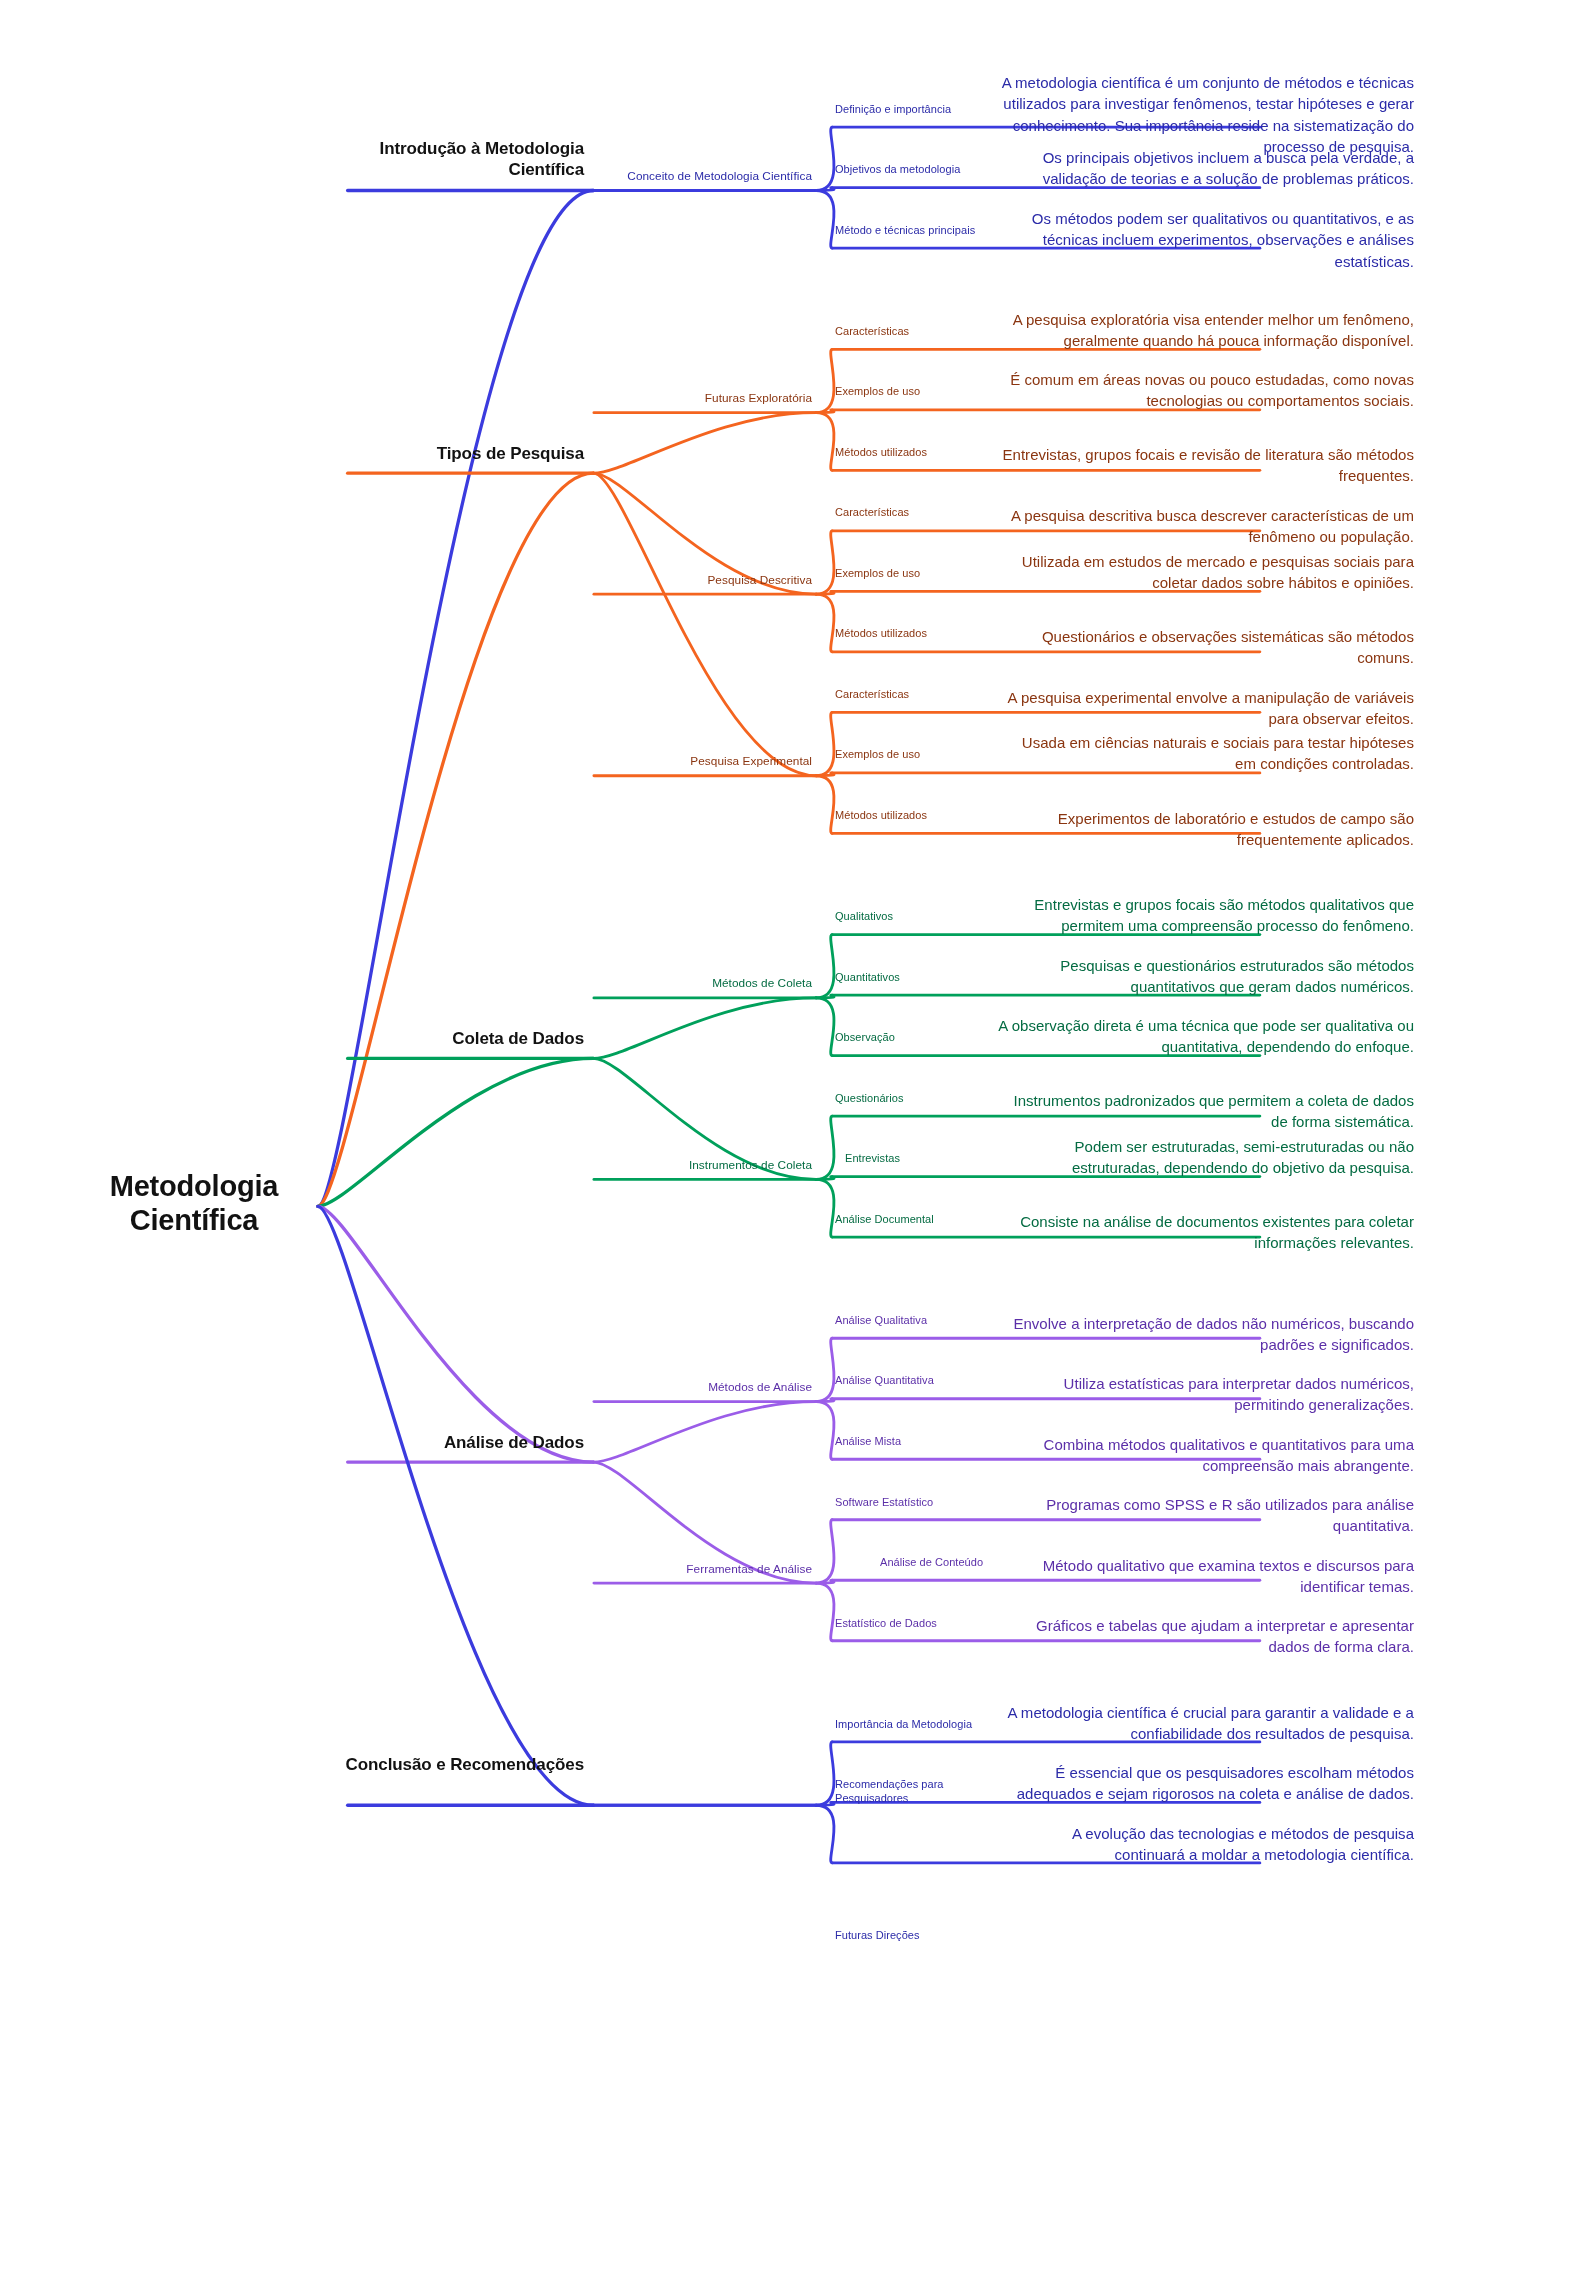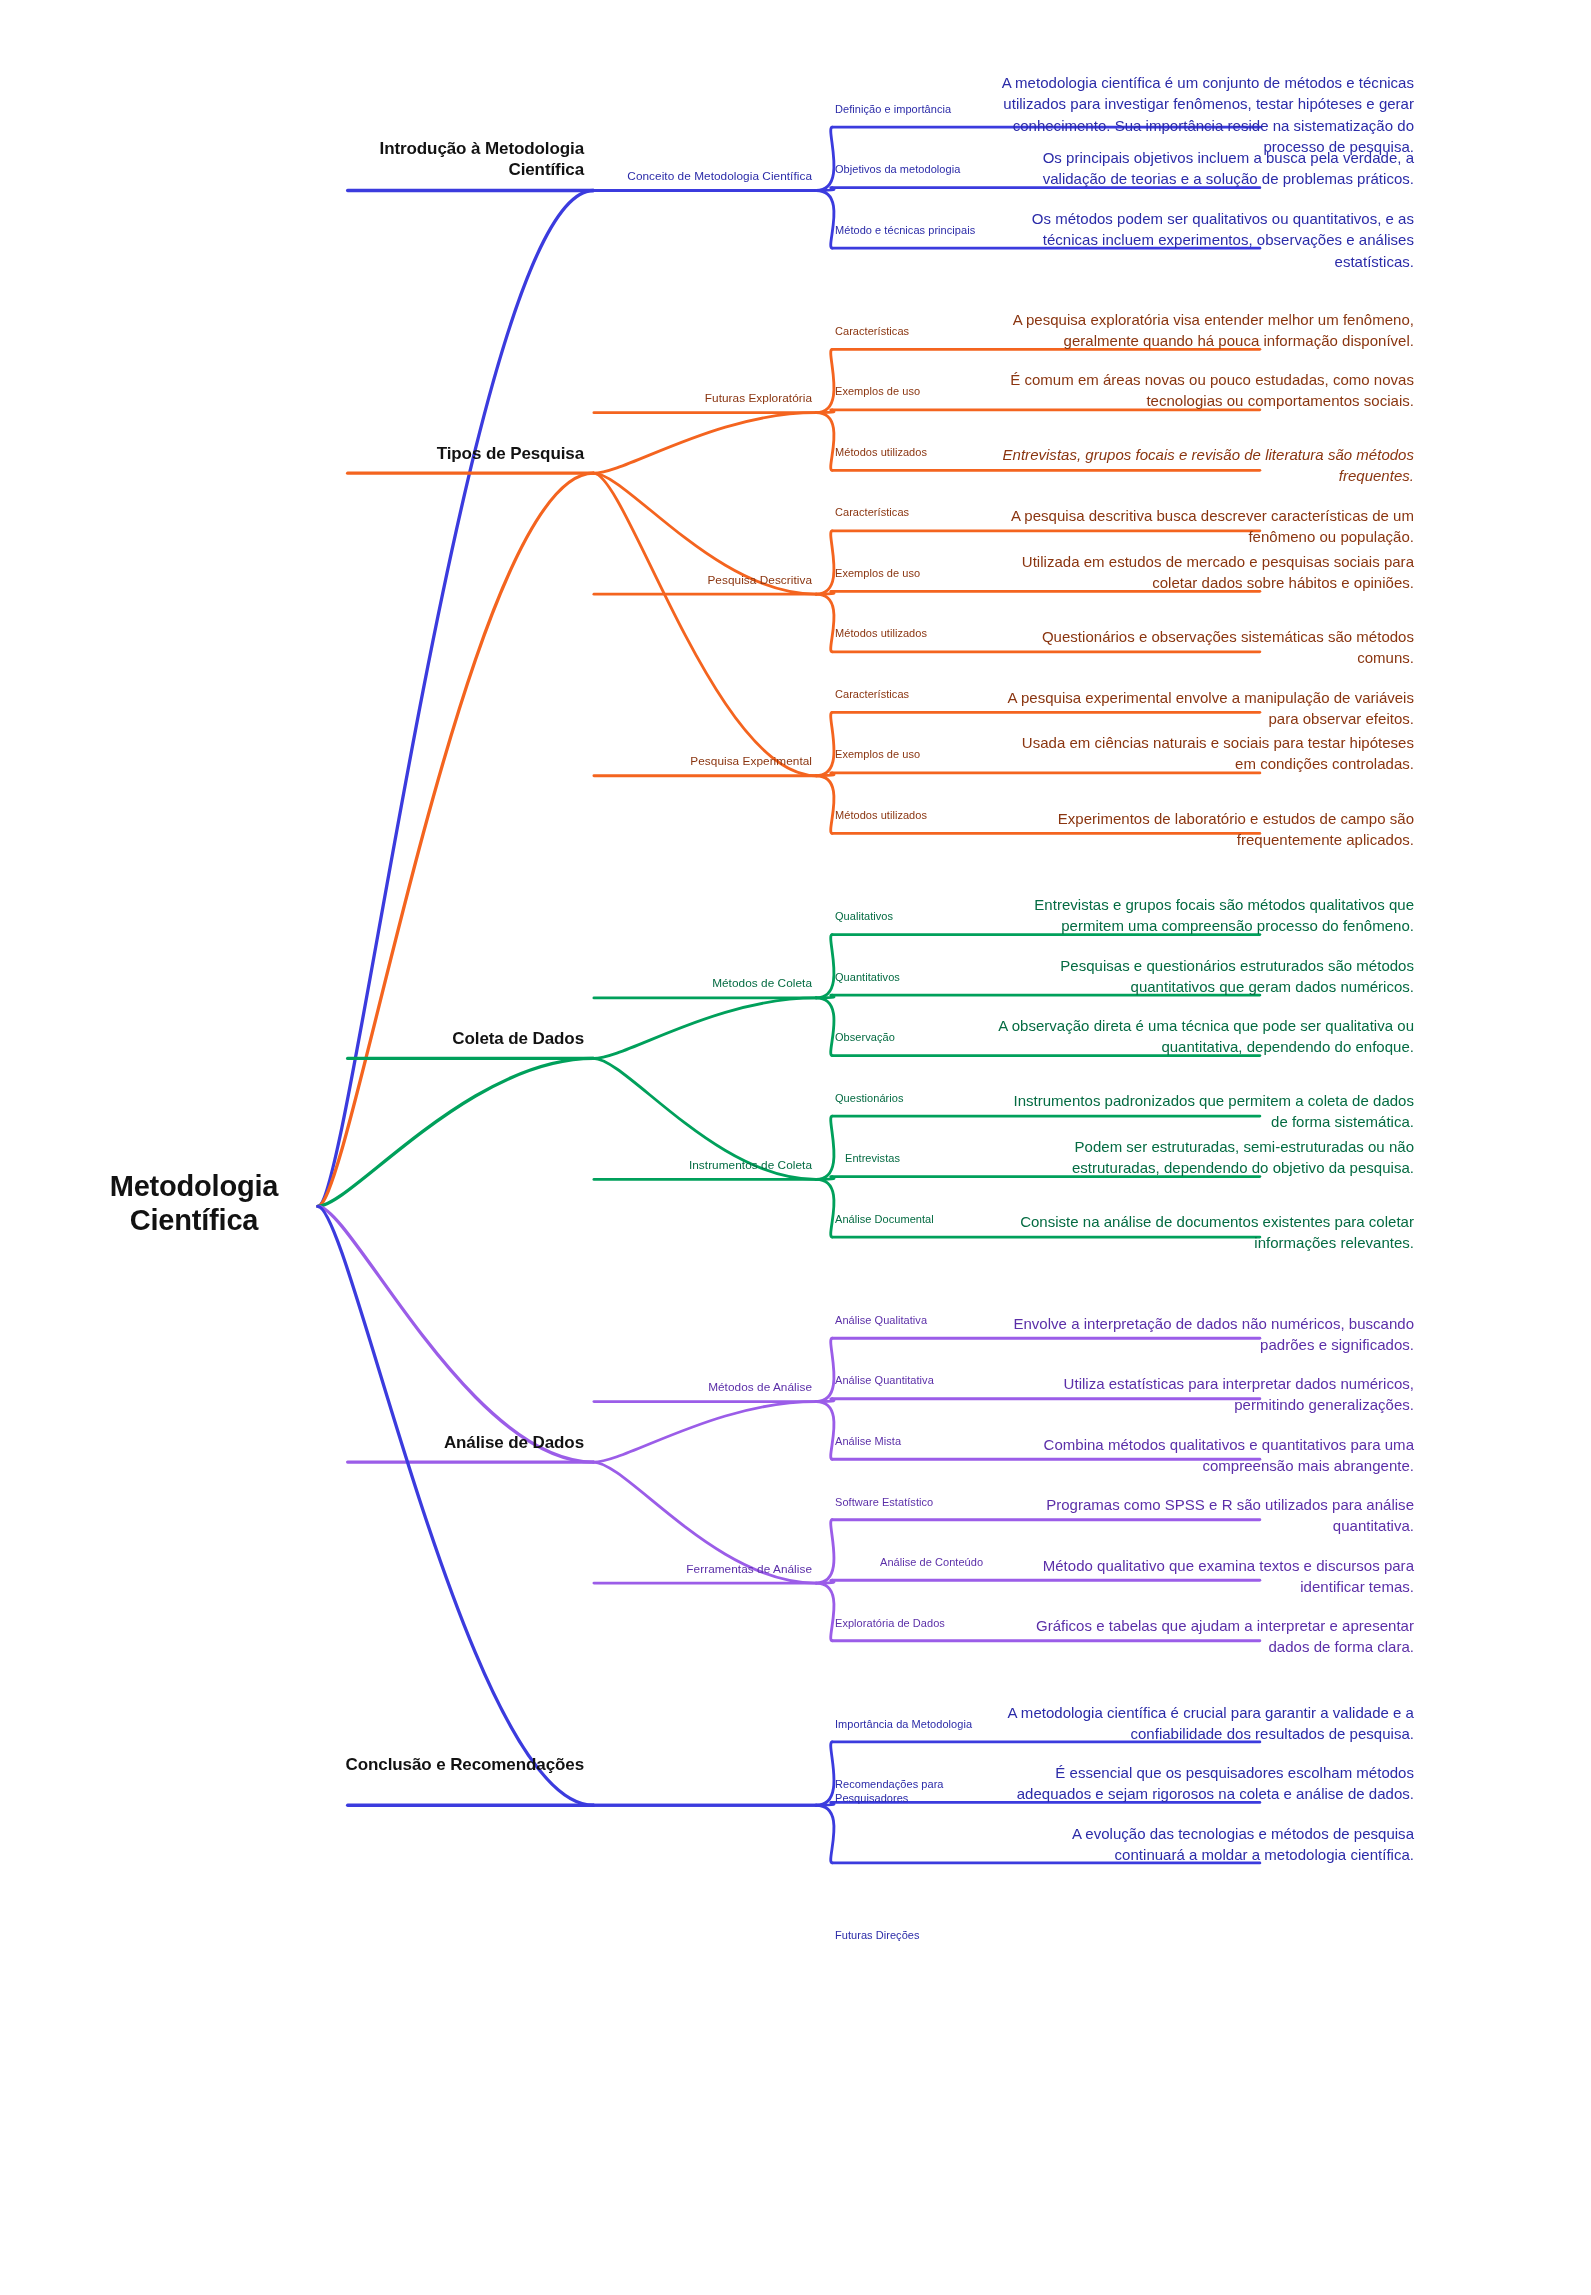--- a/index.html
+++ b/index.html
@@ -144,21 +144,21 @@
       <div class="l3-desc" style="left: 998px; top: 147px; width: 416px; color: rgb(43, 43, 168);">Os principais objetivos incluem a busca pela verdade, a validação de teorias e a solução de problemas práticos.</div>
       <div class="l3-label" style="left: 835px; top: 224px; width: 170px; color: rgb(43, 43, 168);">Método e técnicas principais</div>
       <div class="l3-desc" style="left: 998px; top: 208px; width: 416px; color: rgb(43, 43, 168);">Os métodos podem ser qualitativos ou quantitativos, e as técnicas incluem experimentos, observações e análises estatísticas.</div>
       <div class="l1-label" style="left: 329px; top: 444px; width: 255px; color: rgb(18, 18, 18);">Tipos de Pesquisa</div>
       <div class="l2-label" style="left: 580px; top: 391px; width: 232px; color: rgb(138, 53, 16);">Futuras Exploratória</div>
       <div class="l3-label" style="left: 835px; top: 325px; width: 170px; color: rgb(138, 53, 16);">Características</div>
       <div class="l3-desc" style="left: 998px; top: 309px; width: 416px; color: rgb(138, 53, 16);">A pesquisa exploratória visa entender melhor um fenômeno, geralmente quando há pouca informação disponível.</div>
       <div class="l3-label" style="left: 835px; top: 385px; width: 170px; color: rgb(138, 53, 16);">Exemplos de uso</div>
       <div class="l3-desc" style="left: 998px; top: 369px; width: 416px; color: rgb(138, 53, 16);">É comum em áreas novas ou pouco estudadas, como novas tecnologias ou comportamentos sociais.</div>
       <div class="l3-label" style="left: 835px; top: 446px; width: 170px; color: rgb(138, 53, 16);">Métodos utilizados</div>
-      <div class="l3-desc" style="left: 998px; top: 444px; width: 416px; color: rgb(138, 53, 16); font-style: italic;">Entrevistas, grupos focais e revisão de literatura são métodos frequentes.</div>
+      <div class="l3-desc" style="left: 998px; top: 444px; width: 416px; color: rgb(138, 53, 16);">Entrevistas, grupos focais e revisão de literatura são métodos frequentes.</div>
       <div class="l2-label" style="left: 580px; top: 573px; width: 232px; color: rgb(138, 53, 16);">Pesquisa Descritiva</div>
       <div class="l3-label" style="left: 835px; top: 506px; width: 170px; color: rgb(138, 53, 16);">Características</div>
       <div class="l3-desc" style="left: 998px; top: 505px; width: 416px; color: rgb(138, 53, 16);">A pesquisa descritiva busca descrever características de um fenômeno ou população.</div>
       <div class="l3-label" style="left: 835px; top: 567px; width: 170px; color: rgb(138, 53, 16);">Exemplos de uso</div>
       <div class="l3-desc" style="left: 998px; top: 551px; width: 416px; color: rgb(138, 53, 16);">Utilizada em estudos de mercado e pesquisas sociais para coletar dados sobre hábitos e opiniões.</div>
       <div class="l3-label" style="left: 835px; top: 627px; width: 170px; color: rgb(138, 53, 16);">Métodos utilizados</div>
       <div class="l3-desc" style="left: 998px; top: 626px; width: 416px; color: rgb(138, 53, 16);">Questionários e observações sistemáticas são métodos comuns.</div>
       <div class="l2-label" style="left: 580px; top: 754px; width: 232px; color: rgb(138, 53, 16);">Pesquisa Experimental</div>
       <div class="l3-label" style="left: 835px; top: 688px; width: 170px; color: rgb(138, 53, 16);">Características</div>
       <div class="l3-desc" style="left: 998px; top: 687px; width: 416px; color: rgb(138, 53, 16);">A pesquisa experimental envolve a manipulação de variáveis para observar efeitos.</div>
@@ -187,21 +187,21 @@
       <div class="l3-desc" style="left: 998px; top: 1313px; width: 416px; color: rgb(91, 47, 168);">Envolve a interpretação de dados não numéricos, buscando padrões e significados.</div>
       <div class="l3-label" style="left: 835px; top: 1374px; width: 170px; color: rgb(91, 47, 168);">Análise Quantitativa</div>
       <div class="l3-desc" style="left: 998px; top: 1373px; width: 416px; color: rgb(91, 47, 168);">Utiliza estatísticas para interpretar dados numéricos, permitindo generalizações.</div>
       <div class="l3-label" style="left: 835px; top: 1435px; width: 170px; color: rgb(91, 47, 168);">Análise Mista</div>
       <div class="l3-desc" style="left: 998px; top: 1434px; width: 416px; color: rgb(91, 47, 168);">Combina métodos qualitativos e quantitativos para uma compreensão mais abrangente.</div>
       <div class="l2-label" style="left: 580px; top: 1562px; width: 232px; color: rgb(91, 47, 168);">Ferramentas de Análise</div>
       <div class="l3-label" style="left: 835px; top: 1496px; width: 170px; color: rgb(91, 47, 168);">Software Estatístico</div>
       <div class="l3-desc" style="left: 998px; top: 1494px; width: 416px; color: rgb(91, 47, 168);">Programas como SPSS e R são utilizados para análise quantitativa.</div>
       <div class="l3-label" style="left: 880px; top: 1556px; width: 170px; color: rgb(91, 47, 168);">Análise de Conteúdo</div>
       <div class="l3-desc" style="left: 998px; top: 1555px; width: 416px; color: rgb(91, 47, 168);">Método qualitativo que examina textos e discursos para identificar temas.</div>
-      <div class="l3-label" style="left: 835px; top: 1617px; width: 170px; color: rgb(91, 47, 168);">Exploratória de Dados</div>
+      <div class="l3-label" style="left: 835px; top: 1617px; width: 170px; color: rgb(91, 47, 168);">Estatístico de Dados</div>
       <div class="l3-desc" style="left: 998px; top: 1615px; width: 416px; color: rgb(91, 47, 168);">Gráficos e tabelas que ajudam a interpretar e apresentar dados de forma clara.</div>
       <div class="l1-label" style="left: 329px; top: 1755px; width: 255px; color: rgb(18, 18, 18);">Conclusão e Recomendações</div>
       <div class="l3-label" style="left: 835px; top: 1718px; width: 170px; color: rgb(43, 43, 168);">Importância da Metodologia</div>
       <div class="l3-desc" style="left: 998px; top: 1702px; width: 416px; color: rgb(43, 43, 168);">A metodologia científica é crucial para garantir a validade e a confiabilidade dos resultados de pesquisa.</div>
       <div class="l3-label" style="left: 835px; top: 1778px; width: 170px; color: rgb(43, 43, 168);">Recomendações para Pesquisadores</div>
       <div class="l3-desc" style="left: 998px; top: 1762px; width: 416px; color: rgb(43, 43, 168);">É essencial que os pesquisadores escolham métodos adequados e sejam rigorosos na coleta e análise de dados.</div>
       <div class="l3-label" style="left: 835px; top: 1929px; width: 170px; color: rgb(43, 43, 168);">Futuras Direções</div>
       <div class="l3-desc" style="left: 998px; top: 1823px; width: 416px; color: rgb(43, 43, 168);">A evolução das tecnologias e métodos de pesquisa continuará a moldar a metodologia científica.</div>
       <div class="root-label" style="left: 71px; top: 1170px; color: rgb(18, 18, 18);">Metodologia<br>Científica</div>
     </div>

